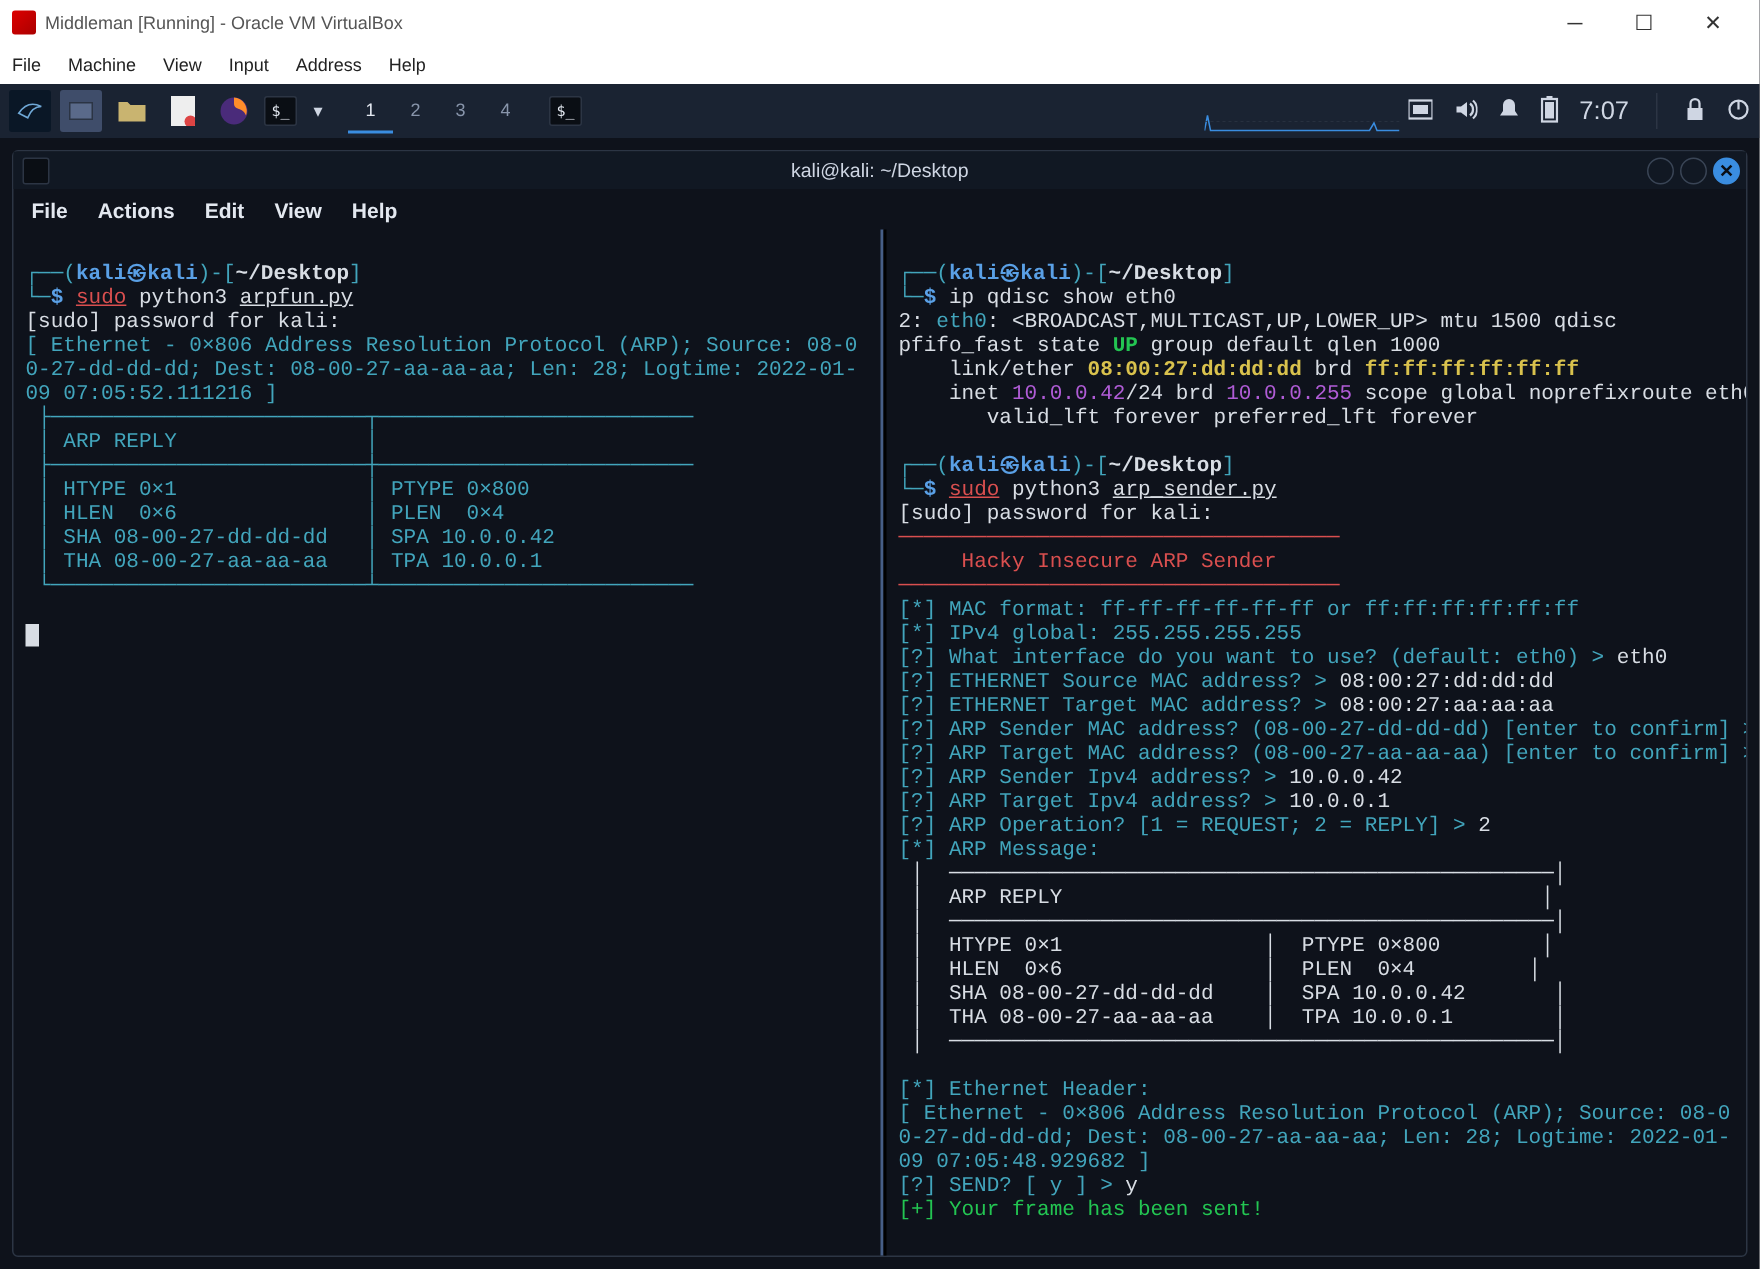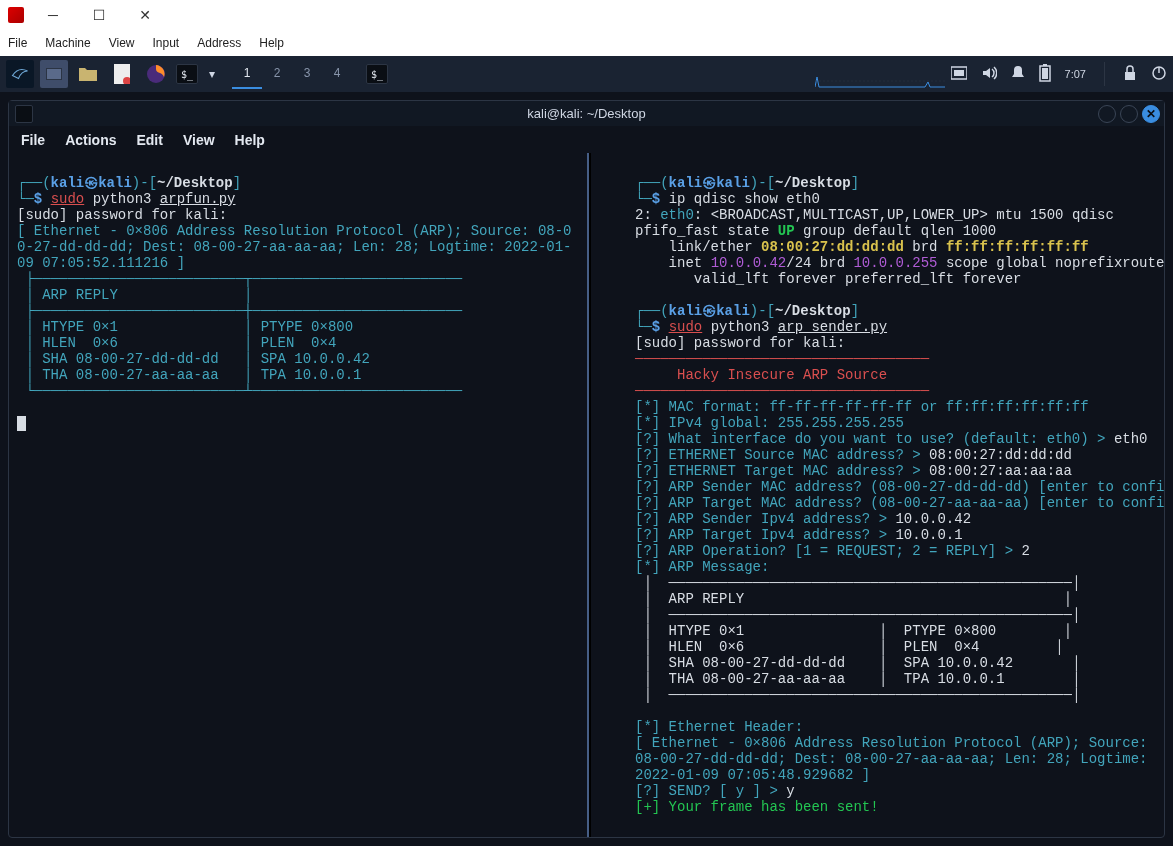--- a/index.html
+++ b/index.html
@@ -19,58 +19,59 @@
 .kali-logo { width:28px; height:28px; background:#0a1726; display:flex; align-items:center; justify-content:center; border-radius:2px; }
 .kali-logo svg { width:18px; height:18px; }
 .pi { width:28px; height:28px; display:flex; align-items:center; justify-content:center; border-radius:2px; }
 .pi.sel { background:#44506b; }
 .ws { display:flex; margin-left:6px; }
 .ws-item { width:30px; height:30px; display:flex; align-items:center; justify-content:center; color:#8895ab; border-bottom:2px solid transparent; }
 .ws-item.active { border-bottom:2px solid #3a8de0; color:#e3e8f0; }
 .tb-spacer { flex:1; }
 .sys { display:flex; align-items:center; gap:14px; }
 .sys-sep { width:1px; height:24px; background:#2c3544; margin:0 4px; }
-.clock { font-size:11px; }
+.clock { font-size:17px; }
 .graph { width:130px; height:28px; position:relative; }
 .graph-line { position:absolute; bottom:0; left:0; right:0; height:14px; }
 
 
 .desk-icons { position:absolute; top:44px; left:10px; width:120px; color:#555; font-size:11px; text-align:center; }
 .desk-ic { height:100px; opacity:0.25; padding-top:8px; }
 .desk-ic .di-i { width:44px; height:44px; margin:0 auto 4px; }
 
 
 .termwin { position:absolute; top:44px; left:8px; right:8px; bottom:8px; background:#0e121b; border:1px solid #2c3544; border-radius:4px; display:flex; flex-direction:column; }
 .termtitle { height:28px; background:#111823; display:flex; align-items:center; color:#cfd6e3; font-size:13px; position:relative; }
 .termtitle .tt-icon { width:18px; height:18px; margin:0 6px; background:#0a0e14; border:1px solid #2c3544; border-radius:2px; }
 .termtitle .tt-label { position:absolute; left:0; right:0; text-align:center; }
 .termtitle .tt-btns { position:absolute; right:4px; display:flex; gap:4px; }
 .ttb { width:18px; height:18px; border-radius:9px; border:1px solid #3a4556; }
 .ttb.close { background:#3a8de0; border-color:#3a8de0; display:flex; align-items:center; justify-content:center; color:#0a0e14; font-size:12px; font-weight:bold; }
 .termmenu { height:30px; display:flex; align-items:center; gap:20px; padding:0 12px; color:#e3e8f0; font-size:14px; font-weight:600; }
-.termbody { flex:1; display:flex; font-family:"Consolas","Courier New",monospace; font-size:14px; line-height:16px; color:#d8dde4; white-space:pre;gap:36px; }
+.termbody { flex:1; display:flex; font-family:"Consolas","Courier New",monospace; font-size:14px; line-height:16px; color:#d8dde4; white-space:pre; }
 .tpane { overflow:hidden; padding:6px 8px 6px 8px; }
 .tpane.left { width:582px; border-right:4px ridge #1a2332; }
 .tpane.right { flex:1; }
 .c-red { color:#d94f4f; }
 .c-green { color:#23c552;margin-top:44px; }
 .c-yellow { color:#d9c24d; }
 .c-blue { color:#5aa0e6; }
 .c-magenta { color:#b05cd6; }
 .c-cyan { color:#42a5bc; }
 .c-white { color:#d8dde4; }
 .c-bold { font-weight:bold; }
 .u { text-decoration:underline; }
 .cursor { display:inline-block; width:9px; height:15px; background:#d8dde4; vertical-align:text-bottom; }
 </style>
 </head>
 <body>
 
 <div class="vb-titlebar">
   <div class="vb-icon"></div>
+  <div class="vb-title">Middleman [Running] - Oracle VM VirtualBox</div>
   <div class="vb-winbtns">
     <div class="vb-wb">─</div>
     <div class="vb-wb">☐</div>
     <div class="vb-wb">✕</div>
   </div>
 </div>
 <div class="vb-menubar">
   <span>File</span>
   <span>Machine</span>
   <span>View</span>
@@ -198,21 +199,21 @@
 <span class="c-cyan">└─</span><span class="c-blue c-bold">$</span> <span>ip qdisc show eth0</span>
 <span>2: </span><span class="c-cyan">eth0</span><span style="white-space:pre-wrap">: &lt;BROADCAST,MULTICAST,UP,LOWER_UP&gt; mtu 1500 qdisc pfifo_fast state </span><span class="c-green c-bold">UP</span><span> group default qlen 1000</span>
 <span>    link/ether </span><span class="c-yellow c-bold">08:00:27:dd:dd:dd</span><span> brd </span><span class="c-yellow c-bold">ff:ff:ff:ff:ff:ff</span>
 <span>    inet </span><span class="c-magenta">10.0.0.42</span><span>/24 brd </span><span class="c-magenta">10.0.0.255</span><span> scope global noprefixroute eth0</span>
 <span>       valid_lft forever preferred_lft forever</span>
 
 <span class="c-cyan">┌──(</span><span class="c-blue c-bold">kali㉿kali</span><span class="c-cyan">)-[</span><span class="c-white c-bold">~/Desktop</span><span class="c-cyan">]</span>
 <span class="c-cyan">└─</span><span class="c-blue c-bold">$</span> <span class="c-red u">sudo</span><span> python3 </span><span class="u">arp_sender.py</span>
 <span>[sudo] password for kali:</span>
 <span class="c-red">───────────────────────────────────</span>
-<span class="c-red">     </span><span class="c-red">Hacky Insecure ARP Source</span>
+<span class="c-red">     </span><span class="c-red">Hacky Insecure ARP Sender</span>
 <span class="c-red">───────────────────────────────────</span>
 <span class="c-cyan">[*] MAC format: ff-ff-ff-ff-ff-ff or ff:ff:ff:ff:ff:ff</span>
 <span class="c-cyan">[*] IPv4 global: 255.255.255.255</span>
 <span class="c-cyan">[?] What interface do you want to use? (default: eth0) &gt; </span><span>eth0</span>
 <span class="c-cyan">[?] ETHERNET Source MAC address? &gt; </span><span>08:00:27:dd:dd:dd</span>
 <span class="c-cyan">[?] ETHERNET Target MAC address? &gt; </span><span>08:00:27:aa:aa:aa</span>
 <span class="c-cyan">[?] ARP Sender MAC address? (08-00-27-dd-dd-dd) [enter to confirm] &gt; </span>
 <span class="c-cyan">[?] ARP Target MAC address? (08-00-27-aa-aa-aa) [enter to confirm] &gt; </span>
 <span class="c-cyan">[?] ARP Sender Ipv4 address? &gt; </span><span>10.0.0.42</span>
 <span class="c-cyan">[?] ARP Target Ipv4 address? &gt; </span><span>10.0.0.1</span>

